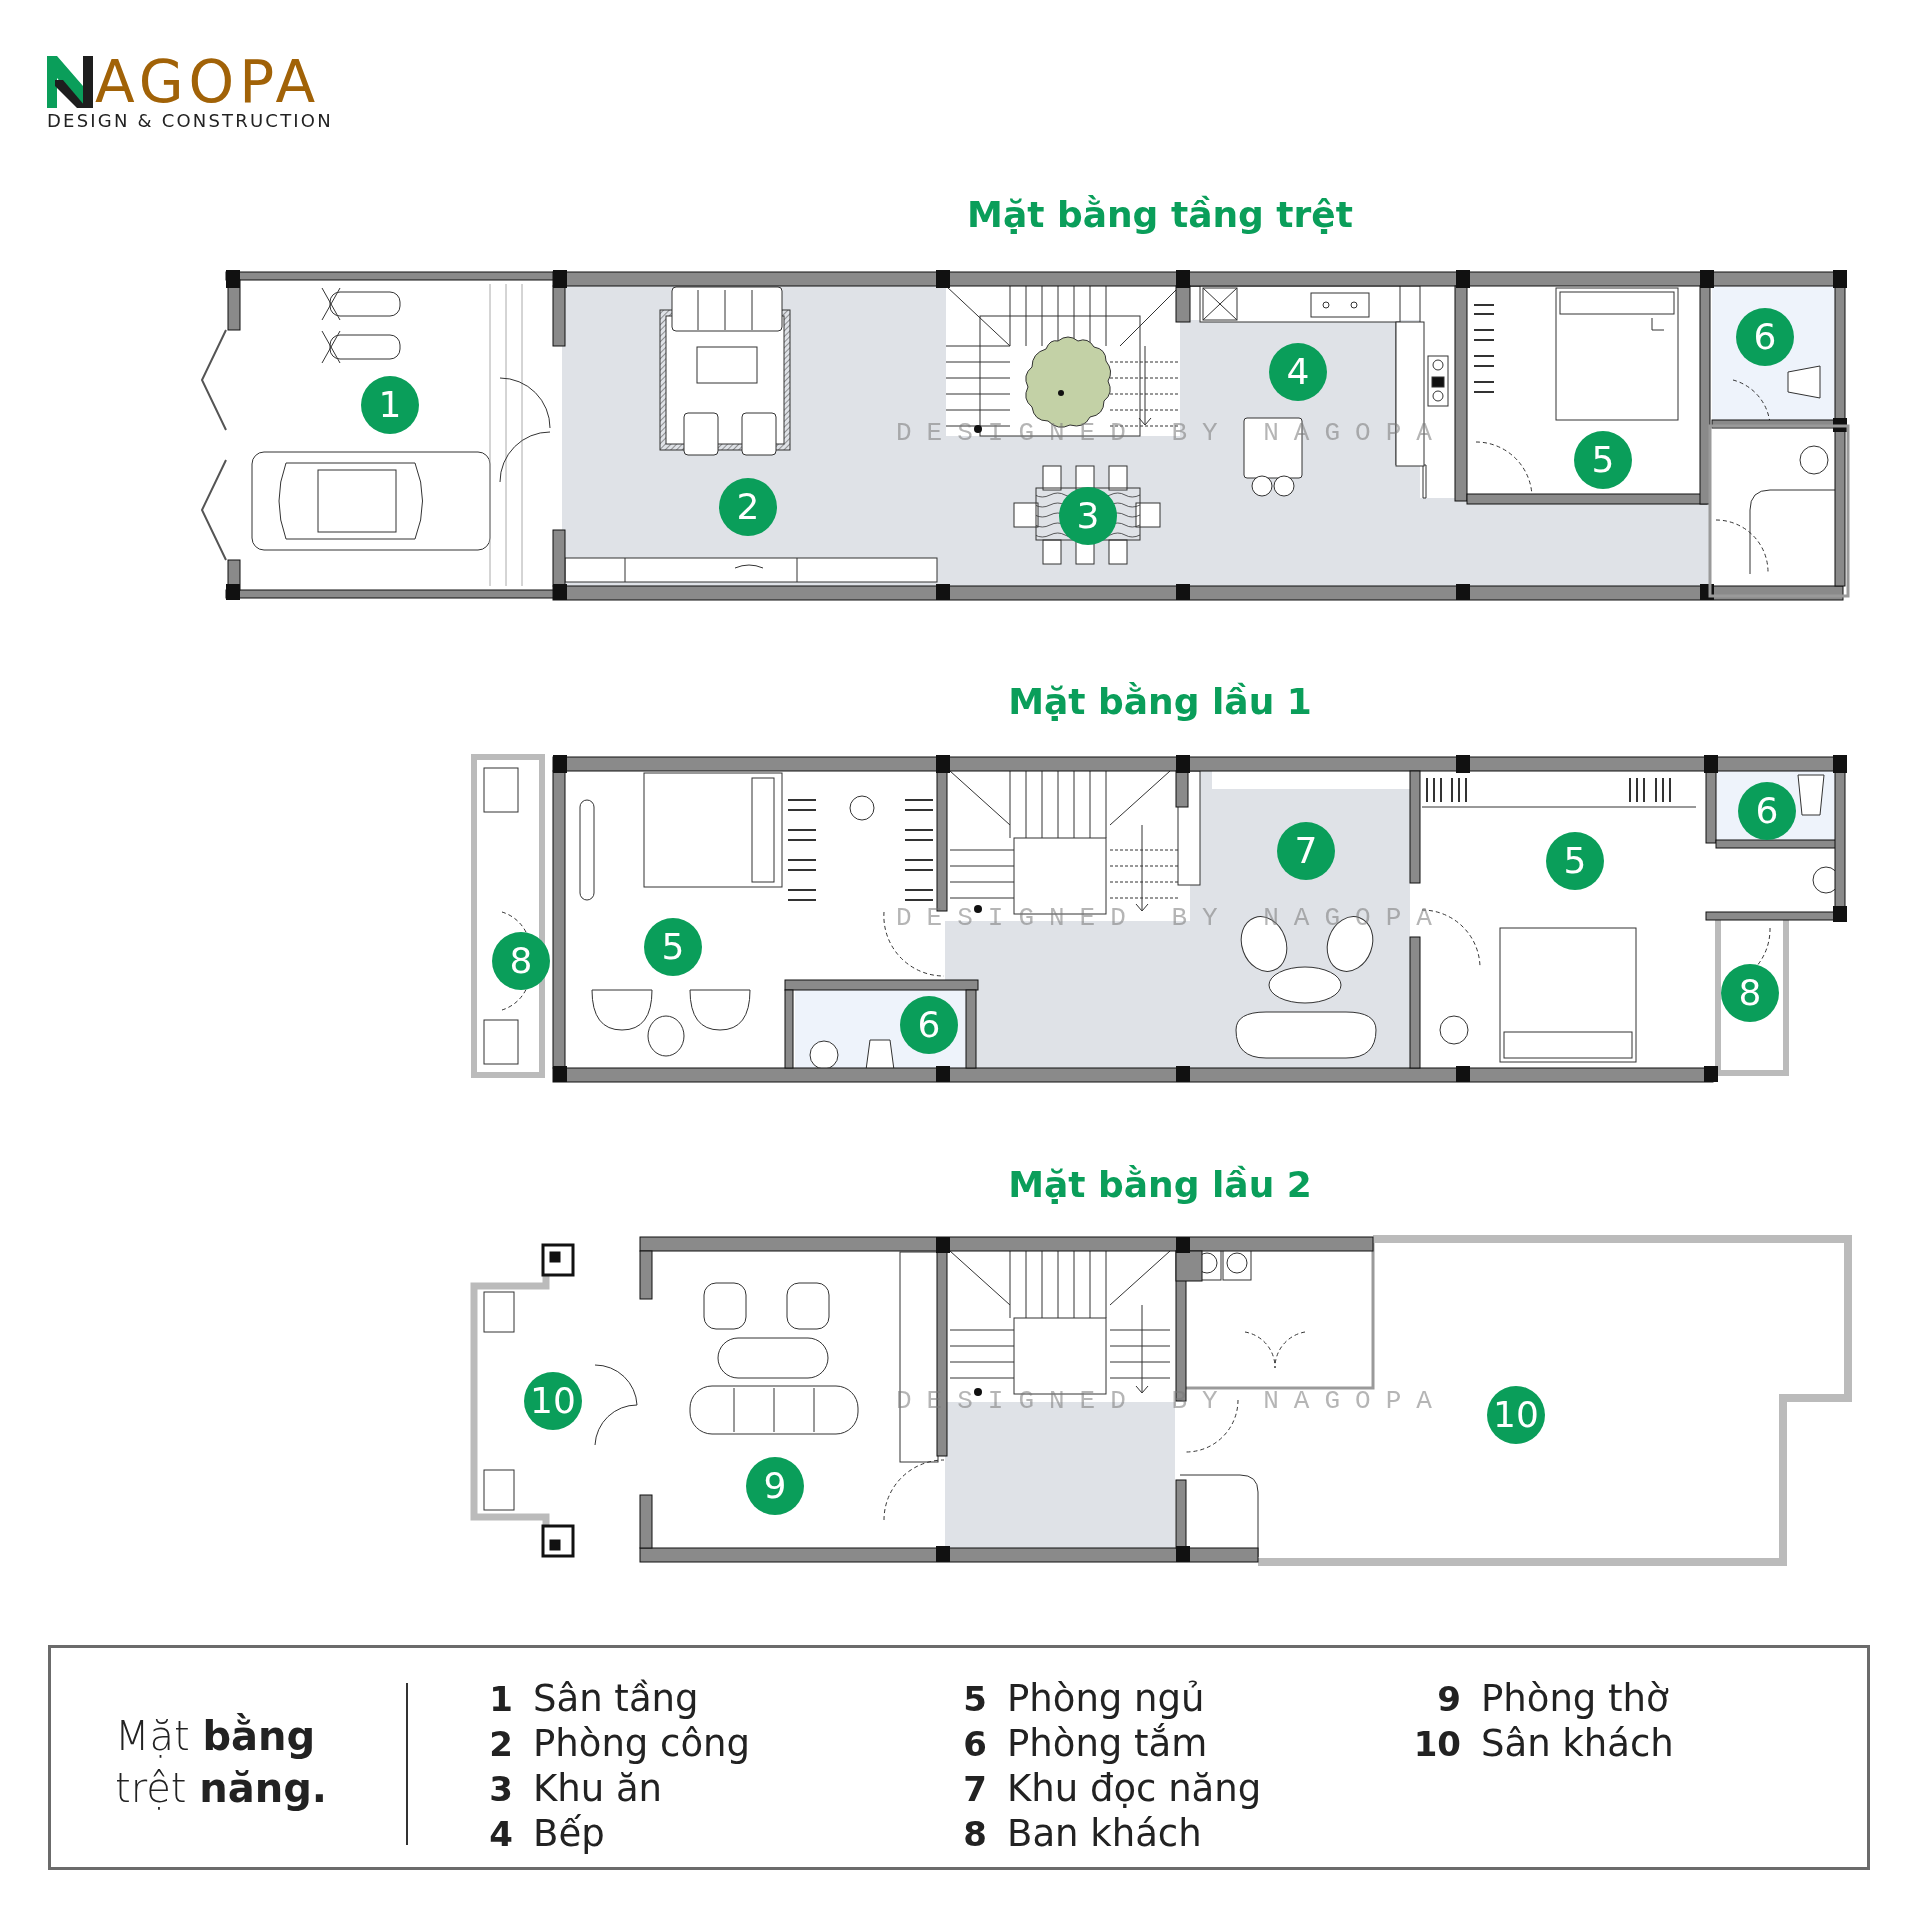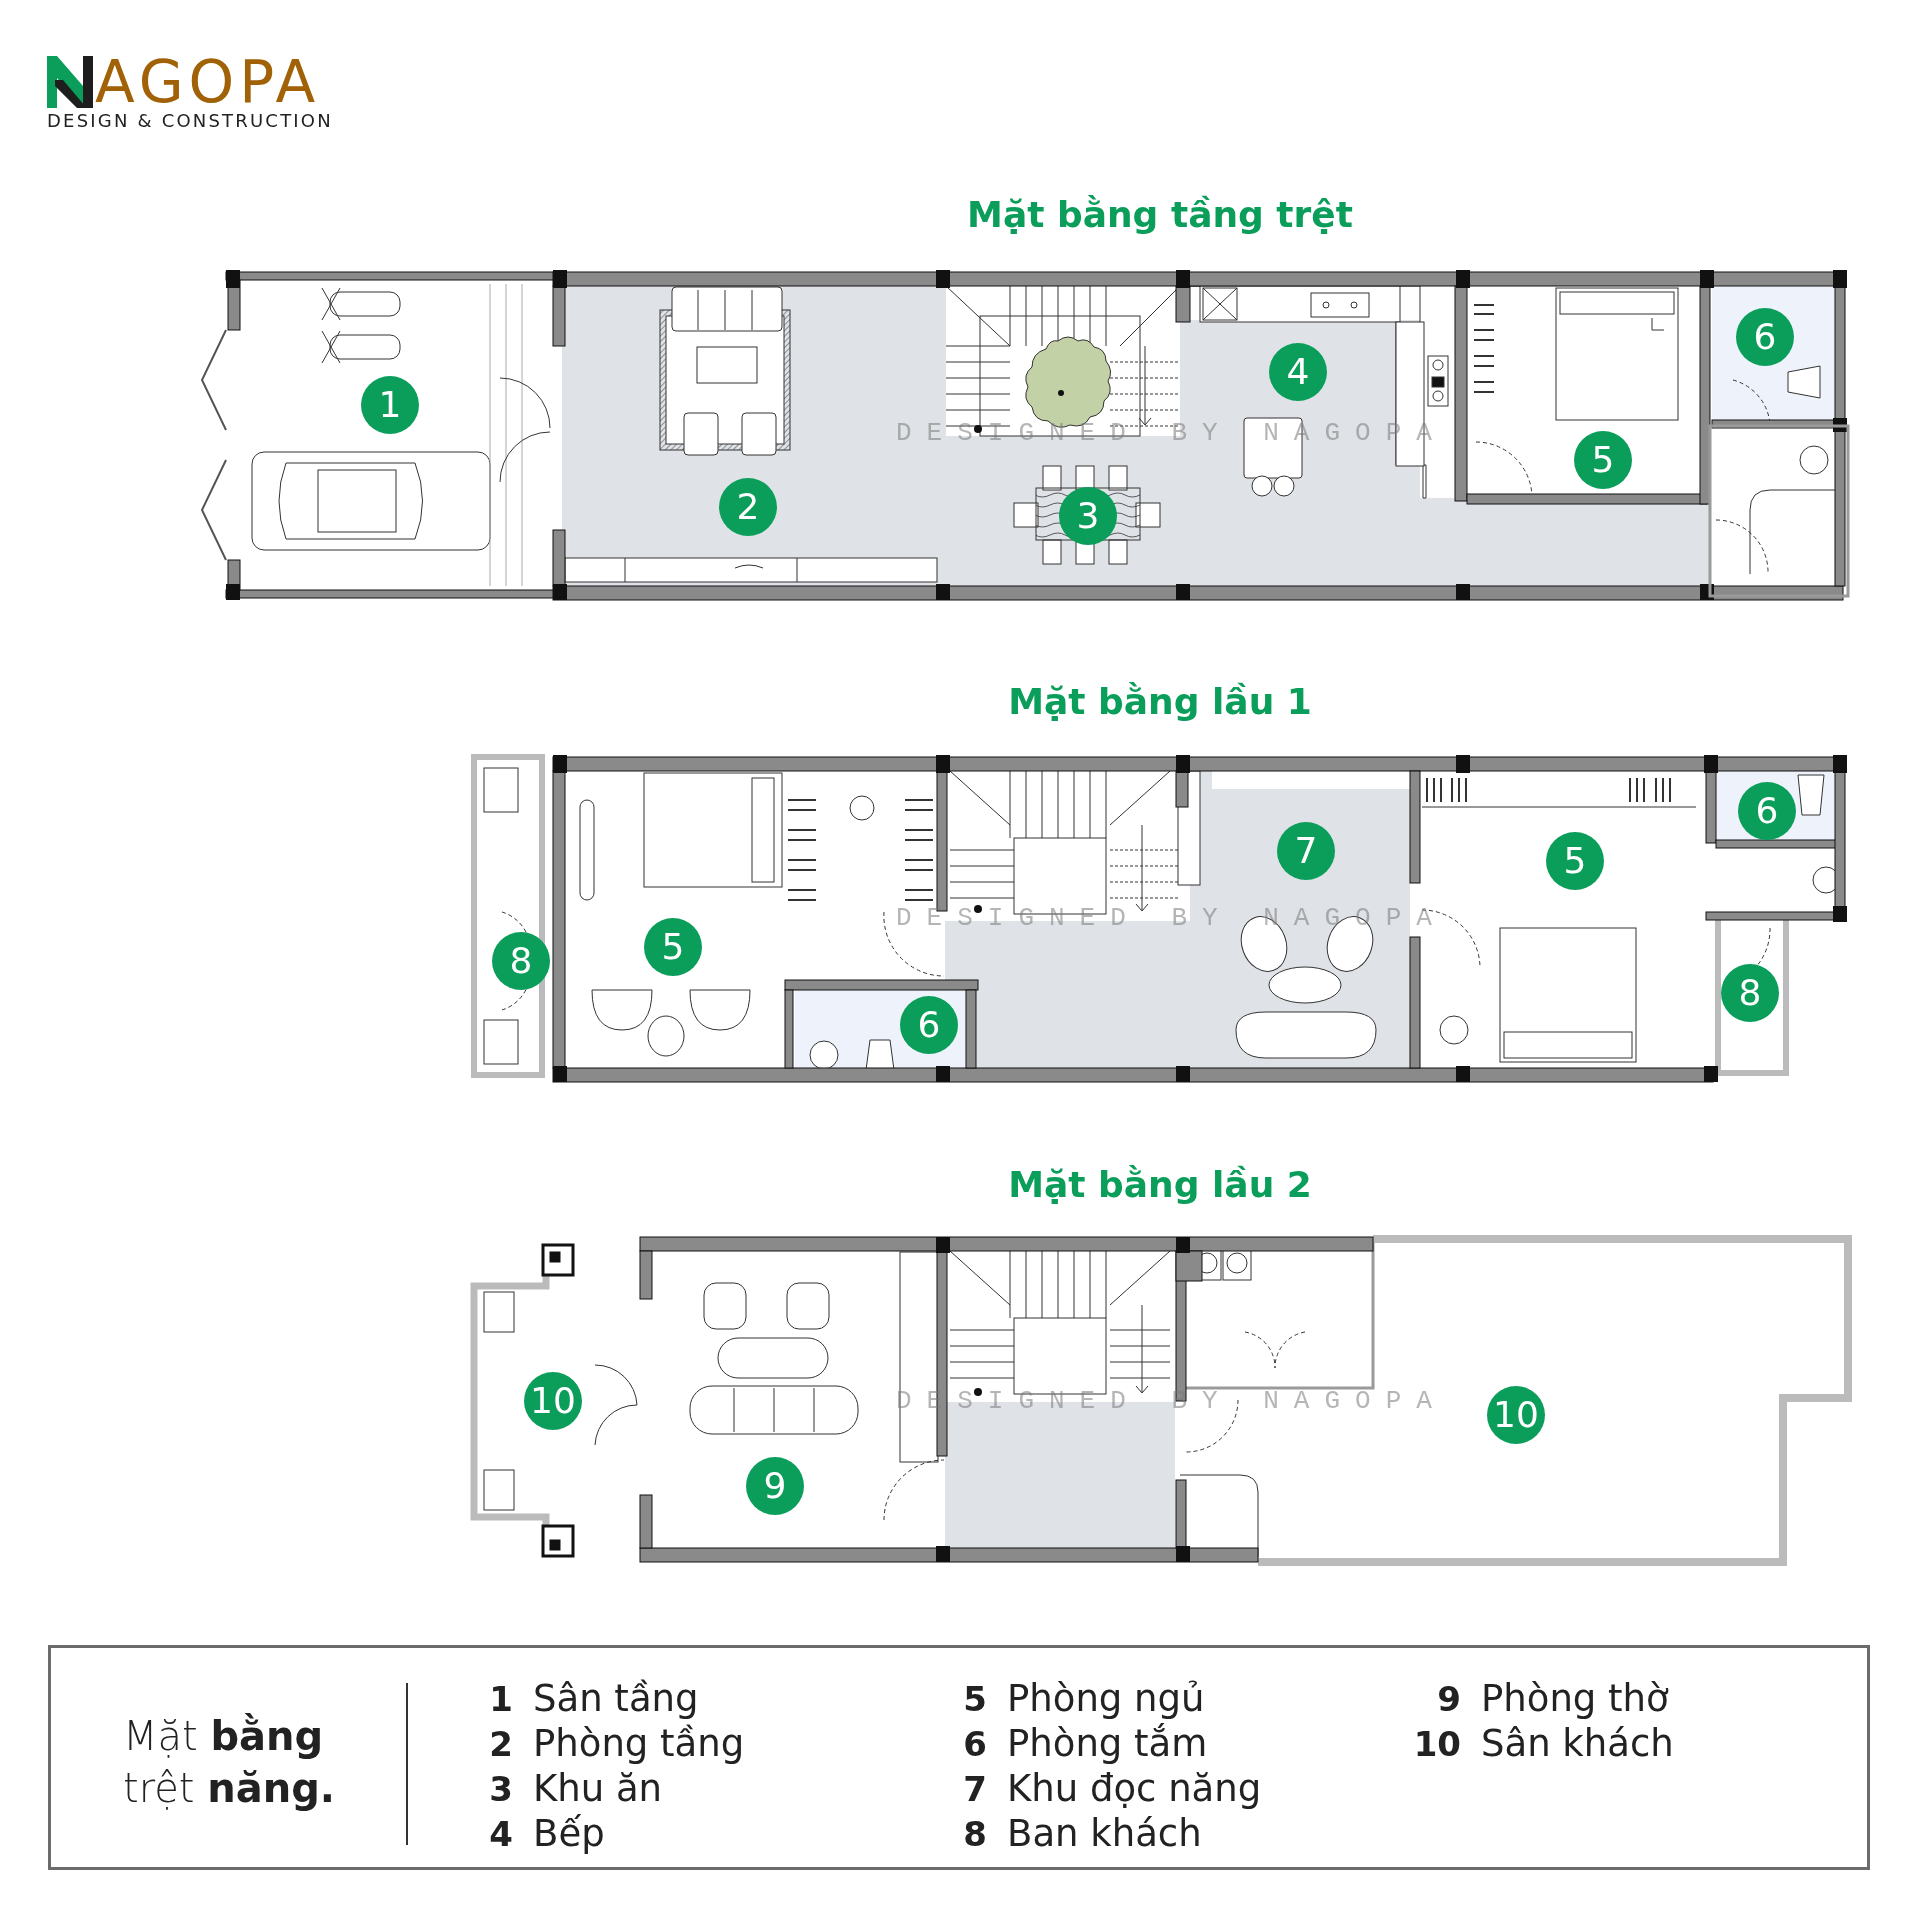--- a/index.html
+++ b/index.html
@@ -11,21 +11,21 @@
   .logo-word .n { display:inline-block; position:relative; width:46px; height:52px; vertical-align:top; margin-top:4px; margin-right:2px; }
   .logo-sub { position:absolute; left:0; top:64px; font-size:18px; letter-spacing:2.2px; color:#222; white-space:nowrap;text-align:right; }
   
   .floor-title { position:absolute; left:0; width:2320px; text-align:center; font-family:"DejaVu Sans", sans-serif; font-weight:bold; color:#0a9e5a; font-size:36px; line-height:44px; }
   
   svg.plan { position:absolute; left:0; top:0; }
   .badge { position:absolute; width:58px; height:58px; border-radius:50%; background:#0a9e5a; color:#fff; font-size:36px; line-height:58px; text-align:center; font-family:"DejaVu Sans", sans-serif; transform:translate(-50%,-50%); }
   .watermark { position:absolute; font-size:26px; letter-spacing:15px; color:rgba(120,120,120,0.55); white-space:nowrap; font-family:Liberation Mono, monospace; }
   
   .legend { position:absolute; left:48px; top:1645px; width:1822px; height:225px; border:3px solid #6b6b6b; box-sizing:border-box; }
-  .legend-title { position:absolute; left:64px; top:62px; font-size:40px; line-height:52px; color:#222; font-weight:300;margin-left:8px; }
+  .legend-title { position:absolute; left:64px; top:62px; font-size:40px; line-height:52px; color:#222; font-weight:300; }
   .legend-title b { font-weight:bold; }
   .legend-divider { position:absolute; left:355px; top:35px; width:2px; height:162px; background:#333; }
   .legend-col { position:absolute; top:28px; }
   .legend-item { height:45px; display:flex; align-items:center; font-size:37px; color:#222; white-space:nowrap; }
   .legend-num { display:inline-block; width:52px; font-weight:bold; font-size:34px; text-align:right; margin-right:20px; }
 </style>
 </head>
 <body>
 
 <div class="abs logo">
@@ -490,21 +490,21 @@
   </div>
   <div class="legend-divider"></div>
 
   <div class="legend-col" style="left:410px;">
     <div class="legend-item">
         <span class="legend-num">1</span>
         <span>Sân tầng</span>
       </div>
     <div class="legend-item">
         <span class="legend-num">2</span>
-        <span>Phòng tầng</span>
+        <span>Phòng công</span>
       </div>
     <div class="legend-item">
         <span class="legend-num">3</span>
         <span>Khu ăn</span>
       </div>
     <div class="legend-item">
         <span class="legend-num">4</span>
         <span>Bếp</span>
       </div>
   </div>

